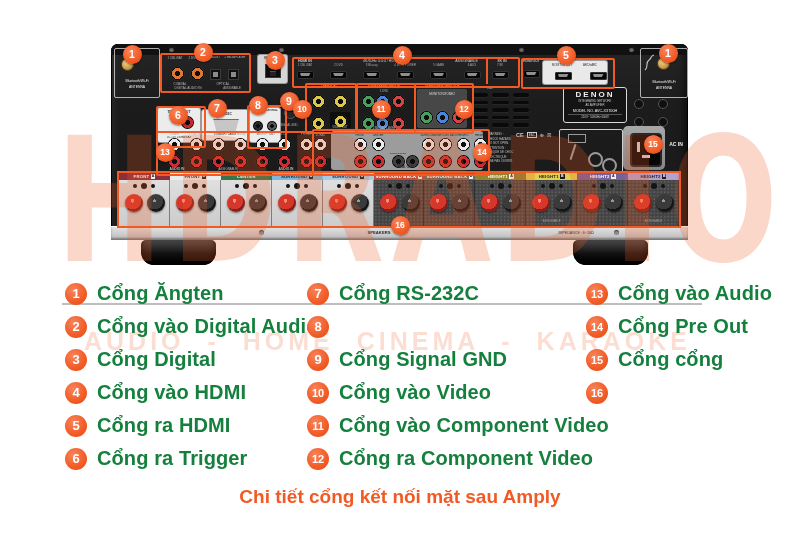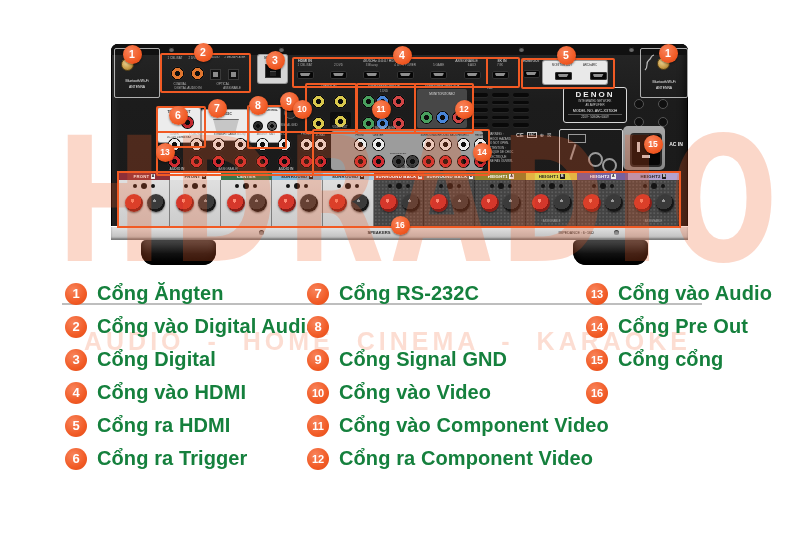--- a/index.html
+++ b/index.html
@@ -598,13 +598,14 @@
       </div>
       <div class="lrow">
         <div class="lnum lnum2" style="border-radius: 50%;">15</div>
         <div class="ltxt">Cổng cổng</div>
       </div>
       <div class="lrow">
         <div class="lnum lnum2" style="border-radius: 50%;">16</div>
       </div>
     </div>
 
+  <div class="caption">Chi tiết cổng kết nối mặt sau Amply</div>
 </div>
 
 </body></html>

